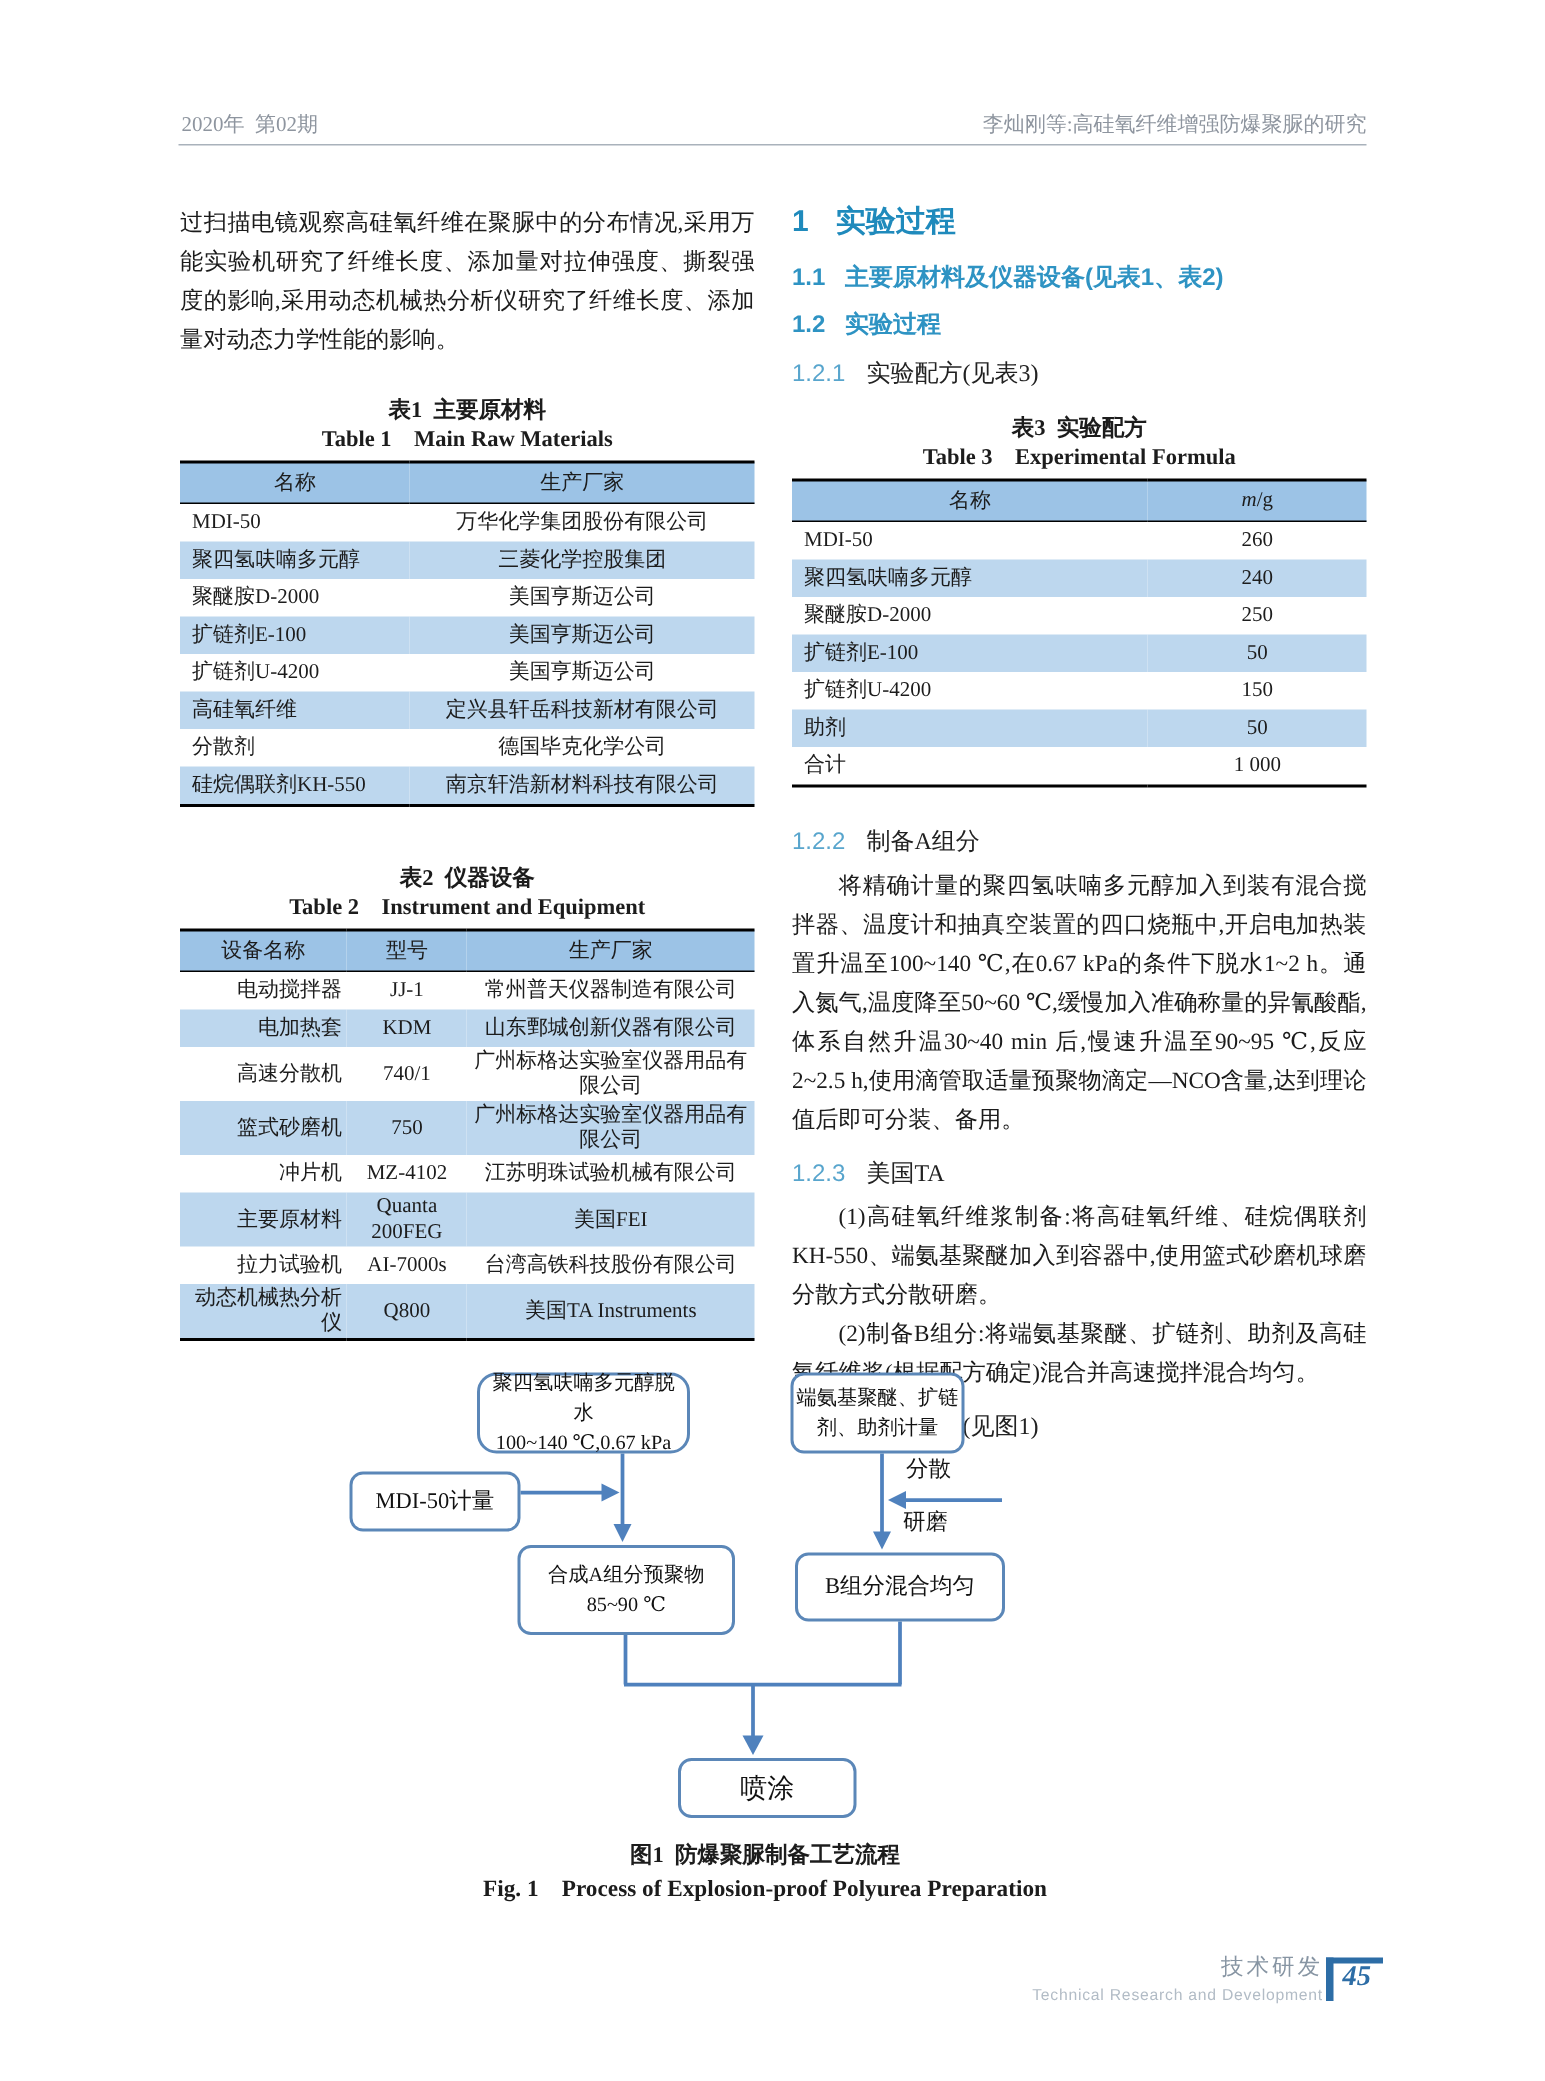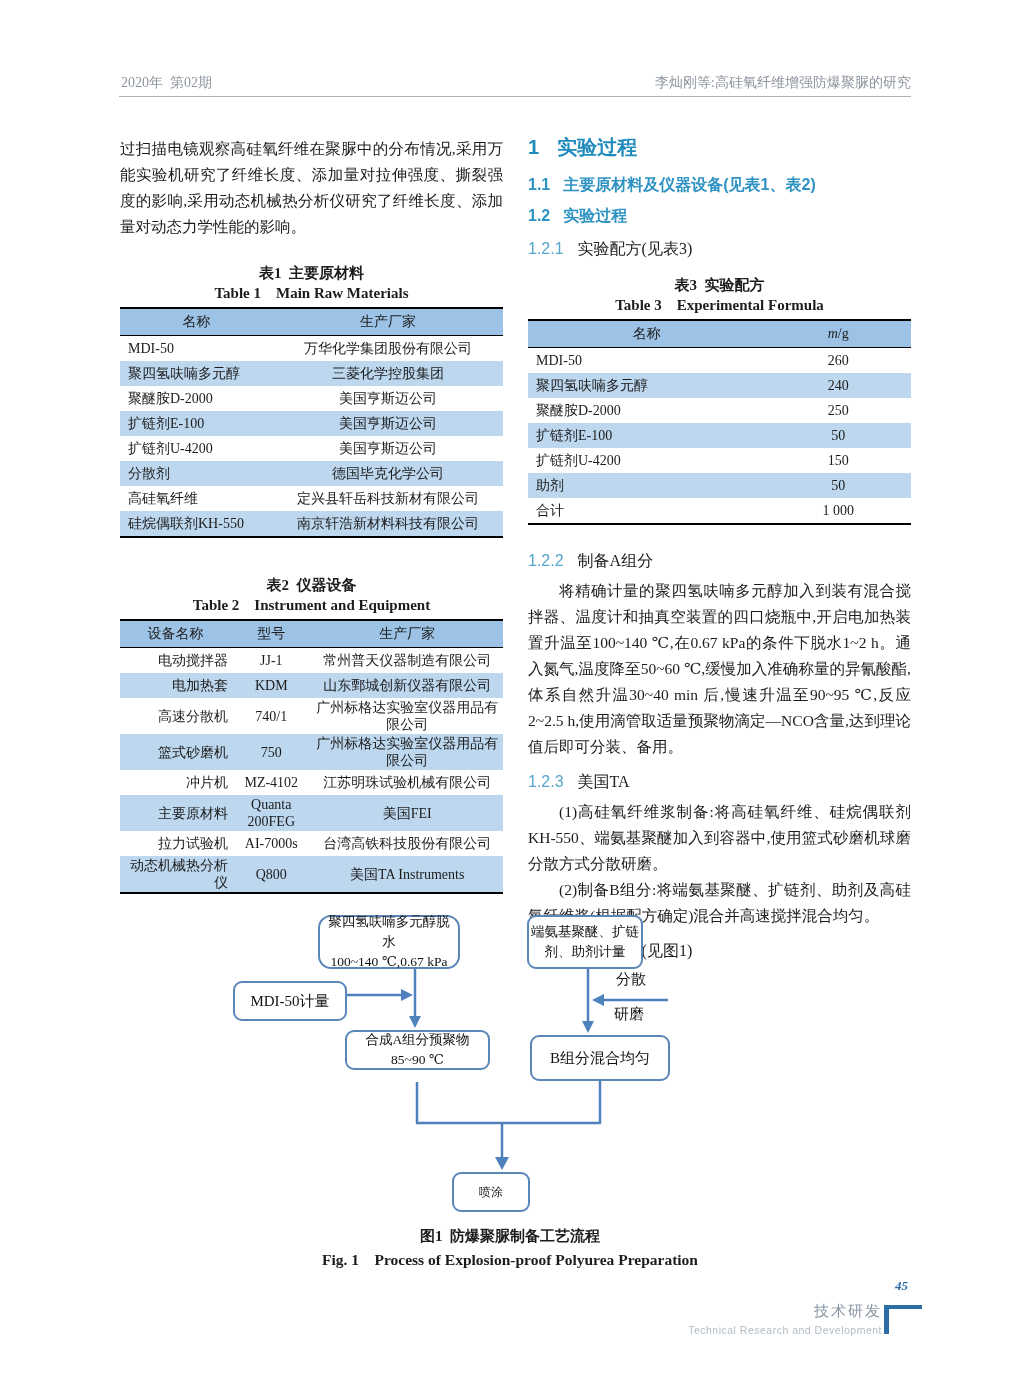--- a/index.html
+++ b/index.html
@@ -49,39 +49,39 @@
   
   .flow{position:absolute;left:0;top:905px;width:1030px;height:380px;}
   .flow-svg{position:absolute;left:0;top:0;}
   .flow-node{position:absolute;border:2px solid var(--flow-border);border-radius:9px;background:#fff;
       display:flex;align-items:center;justify-content:center;text-align:center;
       font-size:13.5px;line-height:20px;white-space:pre-line;color:#111;padding:2px;box-sizing:border-box;}
   .n-dehydrate{left:318px;top:10px;width:142px;height:54px;border-radius:13px;}
   .n-amine{left:527px;top:10px;width:116px;height:54px;}
   .n-mdi{left:233px;top:76px;width:114px;height:40px;font-size:15px;}
   .n-fiber{left:672px;top:70px;width:143px;height:51px;}
-  .n-prepolymer{left:345px;top:125px;width:145px;height:40px;}
+  .n-prepolymer{left:345px;top:125px;width:145px;height:60px;}
   .n-bmix{left:530px;top:130px;width:140px;height:46px;font-size:15px;}
-  .n-spray{left:452px;top:267px;width:78px;height:40px;font-size:12px;}
-  .flow-label{position:absolute;font-size:15px;color:#151515;margin-left:12px;}
+  .n-spray{left:452px;top:267px;width:119px;height:40px;font-size:18px;}
+  .flow-label{position:absolute;font-size:15px;color:#151515;}
   .lbl-disperse{left:604px;top:65px;}
   .lbl-grind{left:602px;top:100px;}
   .fig-cap-cn{position:absolute;left:160px;top:322px;width:700px;text-align:center;
       font-weight:bold;font-size:15px;white-space:pre;}
   .fig-cap-en{position:absolute;left:160px;top:346px;width:700px;text-align:center;
       font-weight:bold;font-size:15.5px;white-space:pre;}
 
   
   .ft-cn{position:absolute;right:148px;top:1302px;font-size:15px;letter-spacing:2px;
       color:#8795a3;font-family:"Liberation Sans","DejaVu Sans",sans-serif;}
   .ft-en{position:absolute;right:148px;top:1324px;font-size:10.5px;letter-spacing:0.5px;
       color:#b2bcc6;font-family:"Liberation Sans","DejaVu Sans",sans-serif;}
   .pg-bracket{position:absolute;left:884px;top:1305px;width:33px;height:25px;
       border-top:4px solid var(--footer-blue);border-left:5px solid var(--footer-blue);}
-  .pg-num{position:absolute;left:895px;top:1278px;font-style:italic;font-weight:bold;font-size:13px;
+  .pg-num{position:absolute;left:895px;top:1307px;font-style:italic;font-weight:bold;font-size:19px;
       font-family:"Liberation Serif","DejaVu Serif",serif;color:var(--footer-blue);}
 </style>
 </head>
 <body>
 
 <div class="page">
 
   <div class="hdr-issue">2020年  第02期</div>
   <div class="hdr-title">李灿刚等:高硅氧纤维增强防爆聚脲的研究</div>
   <div class="hdr-rule"></div>
@@ -114,26 +114,26 @@
             </tr>
             <tr>
               <td>扩链剂E-100</td>
               <td>美国亨斯迈公司</td>
             </tr>
             <tr>
               <td>扩链剂U-4200</td>
               <td>美国亨斯迈公司</td>
             </tr>
             <tr>
+              <td>高硅氧纤维</td>
+              <td>定兴县轩岳科技新材有限公司</td>
+            </tr>
+            <tr>
               <td>分散剂</td>
               <td>德国毕克化学公司</td>
-            </tr>
-            <tr>
-              <td>高硅氧纤维</td>
-              <td>定兴县轩岳科技新材有限公司</td>
             </tr>
             <tr>
               <td>硅烷偶联剂KH-550</td>
               <td>南京轩浩新材料科技有限公司</td>
             </tr>
           </tbody>
       </table>
     </div>
 
     <div class="tblock second">

